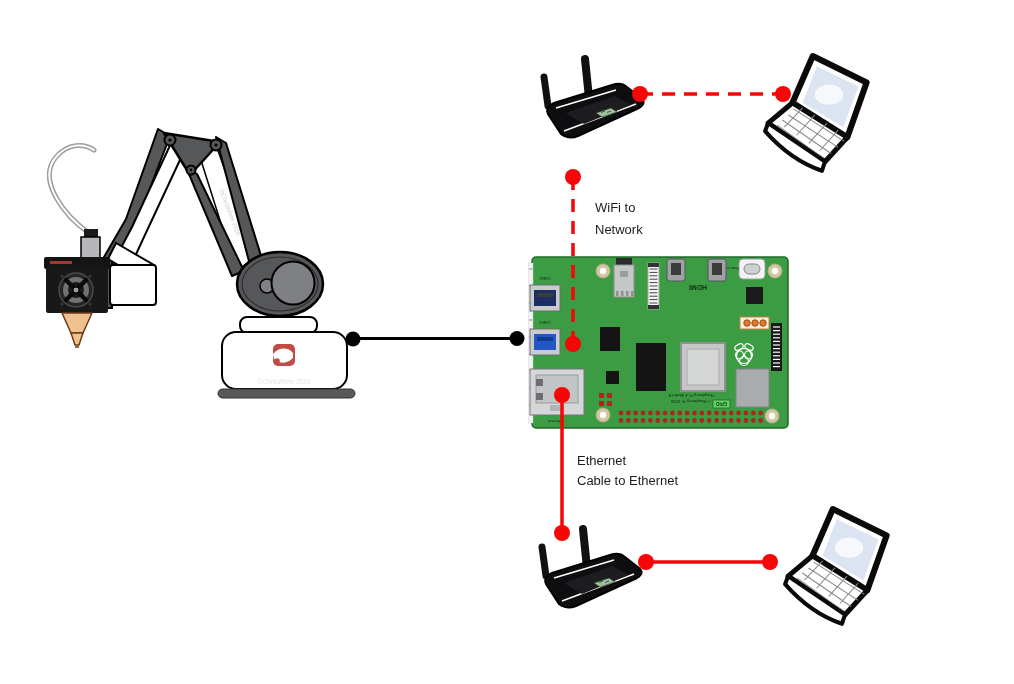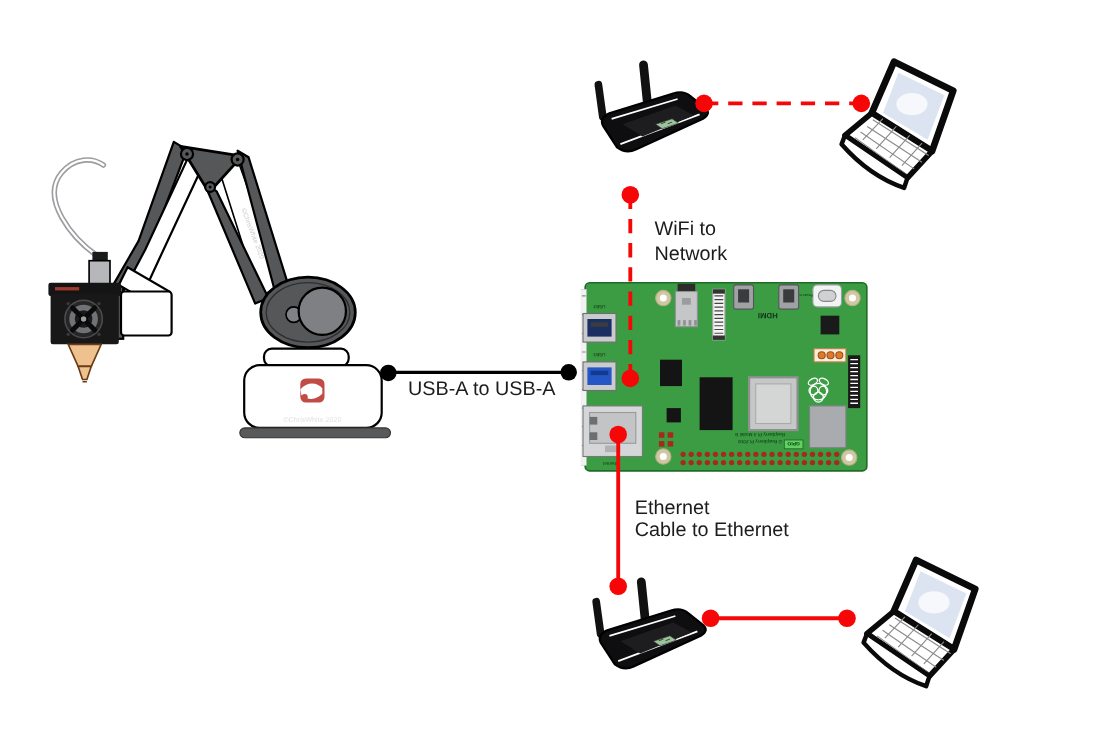--- a/index.html
+++ b/index.html
@@ -1,20 +1,20 @@
 <!DOCTYPE html>
 <html style="--red: #f60606; --cable: #000000; --board-green: #3b9c43; --logo-red: #c14b45;"><head>
 <meta charset="utf-8">
 <style>
   html,body{margin:0;padding:0;background:#fff;}
   .canvas{position:relative;width:1014px;height:684px;background:#ffffff;overflow:hidden;
           font-family:"Liberation Sans",sans-serif;}
   .device{position:absolute;}
   .overlay{position:absolute;left:0;top:0;z-index:20;pointer-events:none;}
-  .label{position:absolute;z-index:30;font-size:18px;color:#1c1c1c;line-height:21px;}
+  .label{position:absolute;z-index:30;font-size:13px;color:#1c1c1c;line-height:21px;}
   .label .line{display:block;}
   #usb-label{left:368px;top:343px;width:140px;text-align:center;}
   #wifi-label{left:595px;top:197px;line-height:22px;}
   #eth-label{left:577px;top:451px;line-height:20px;}
   #robot-arm{left:30px;top:95px;z-index:5;}
   #raspberry-pi{left:528px;top:255px;z-index:4;}
   #router-top{left:532px;top:50px;z-index:5;}
   #laptop-top{left:760px;top:52px;z-index:5;}
   #router-bottom{left:530px;top:520px;z-index:5;}
   #laptop-bottom{left:780px;top:505px;z-index:5;}
@@ -397,21 +397,20 @@
       <circle cx="562" cy="533" r="8" fill="var(--red)"></circle>
     </g>
 
     <g>
       <line x1="646" y1="562" x2="770" y2="562" stroke="var(--red)" stroke-width="3.5"></line>
       <circle cx="646" cy="562" r="8" fill="var(--red)"></circle>
       <circle cx="770" cy="562" r="8" fill="var(--red)"></circle>
     </g>
   </svg>
 
-  <div class="label" id="usb-label">USB-A to USB-A</div>
   <div class="label" id="wifi-label">
     <span class="line">WiFi to</span>
     <span class="line">Network</span>
   </div>
   <div class="label" id="eth-label">
     <span class="line">Ethernet</span>
     <span class="line">Cable to Ethernet</span>
   </div>
 
 </div>

